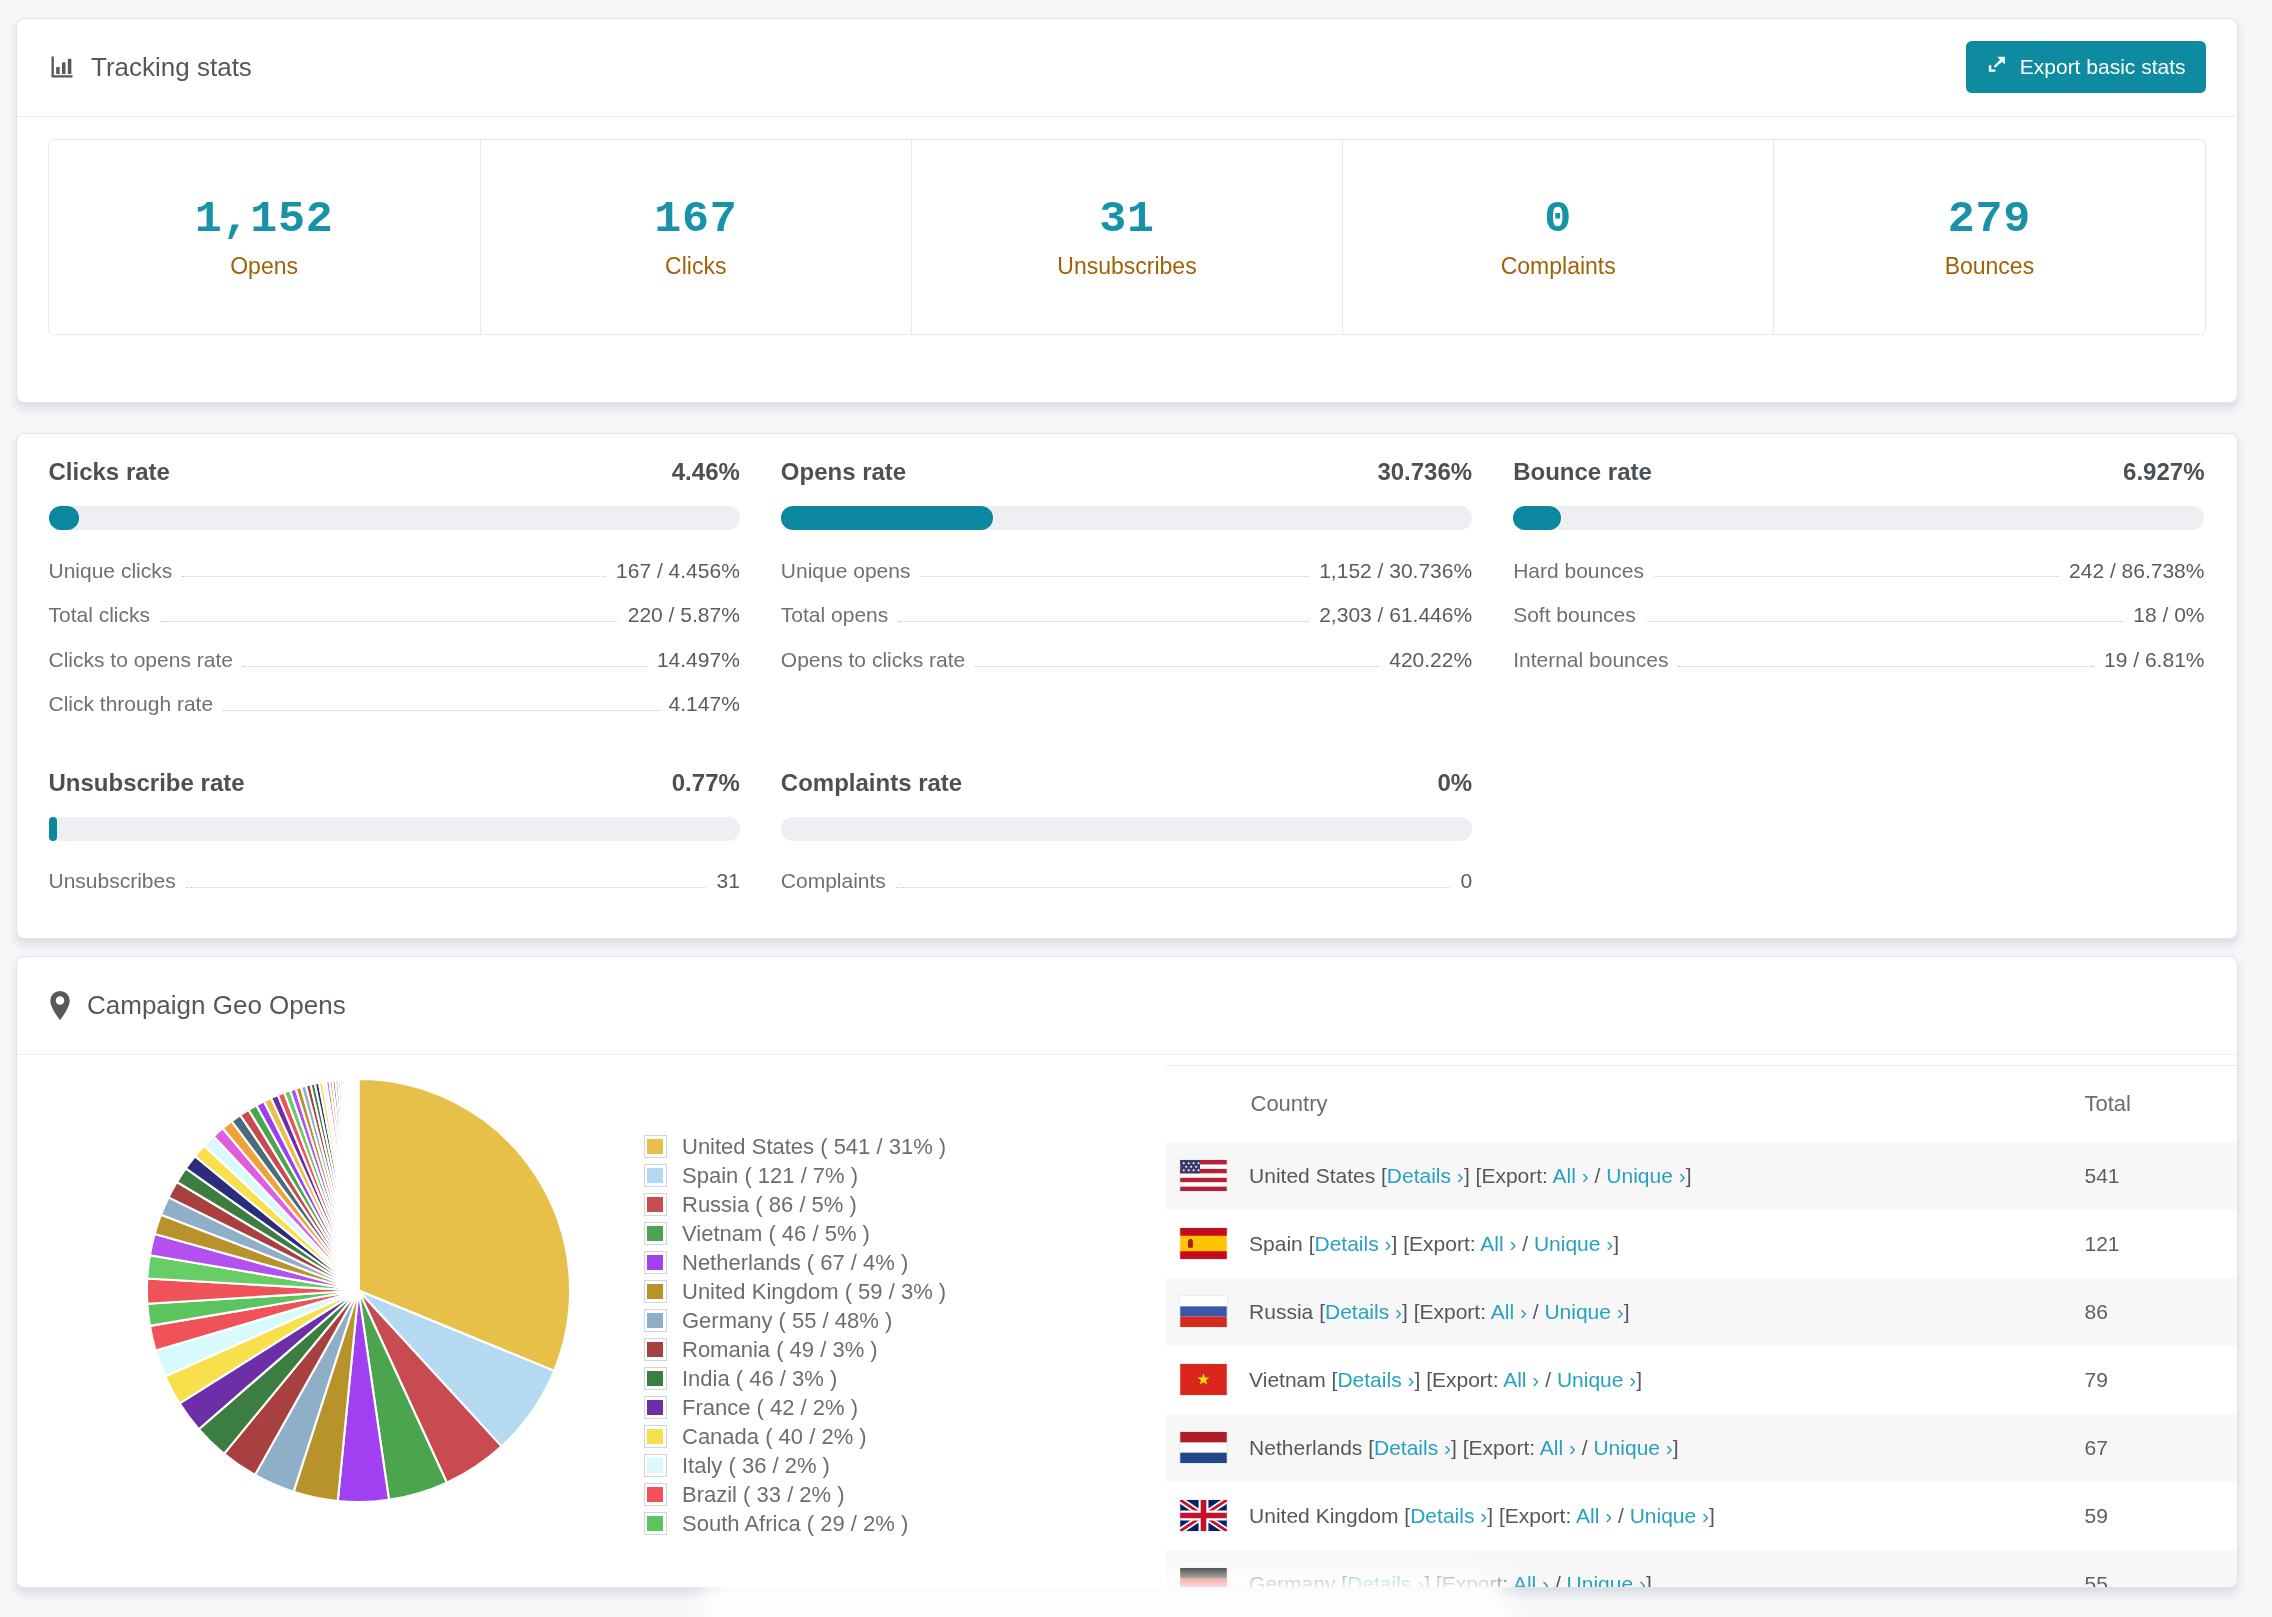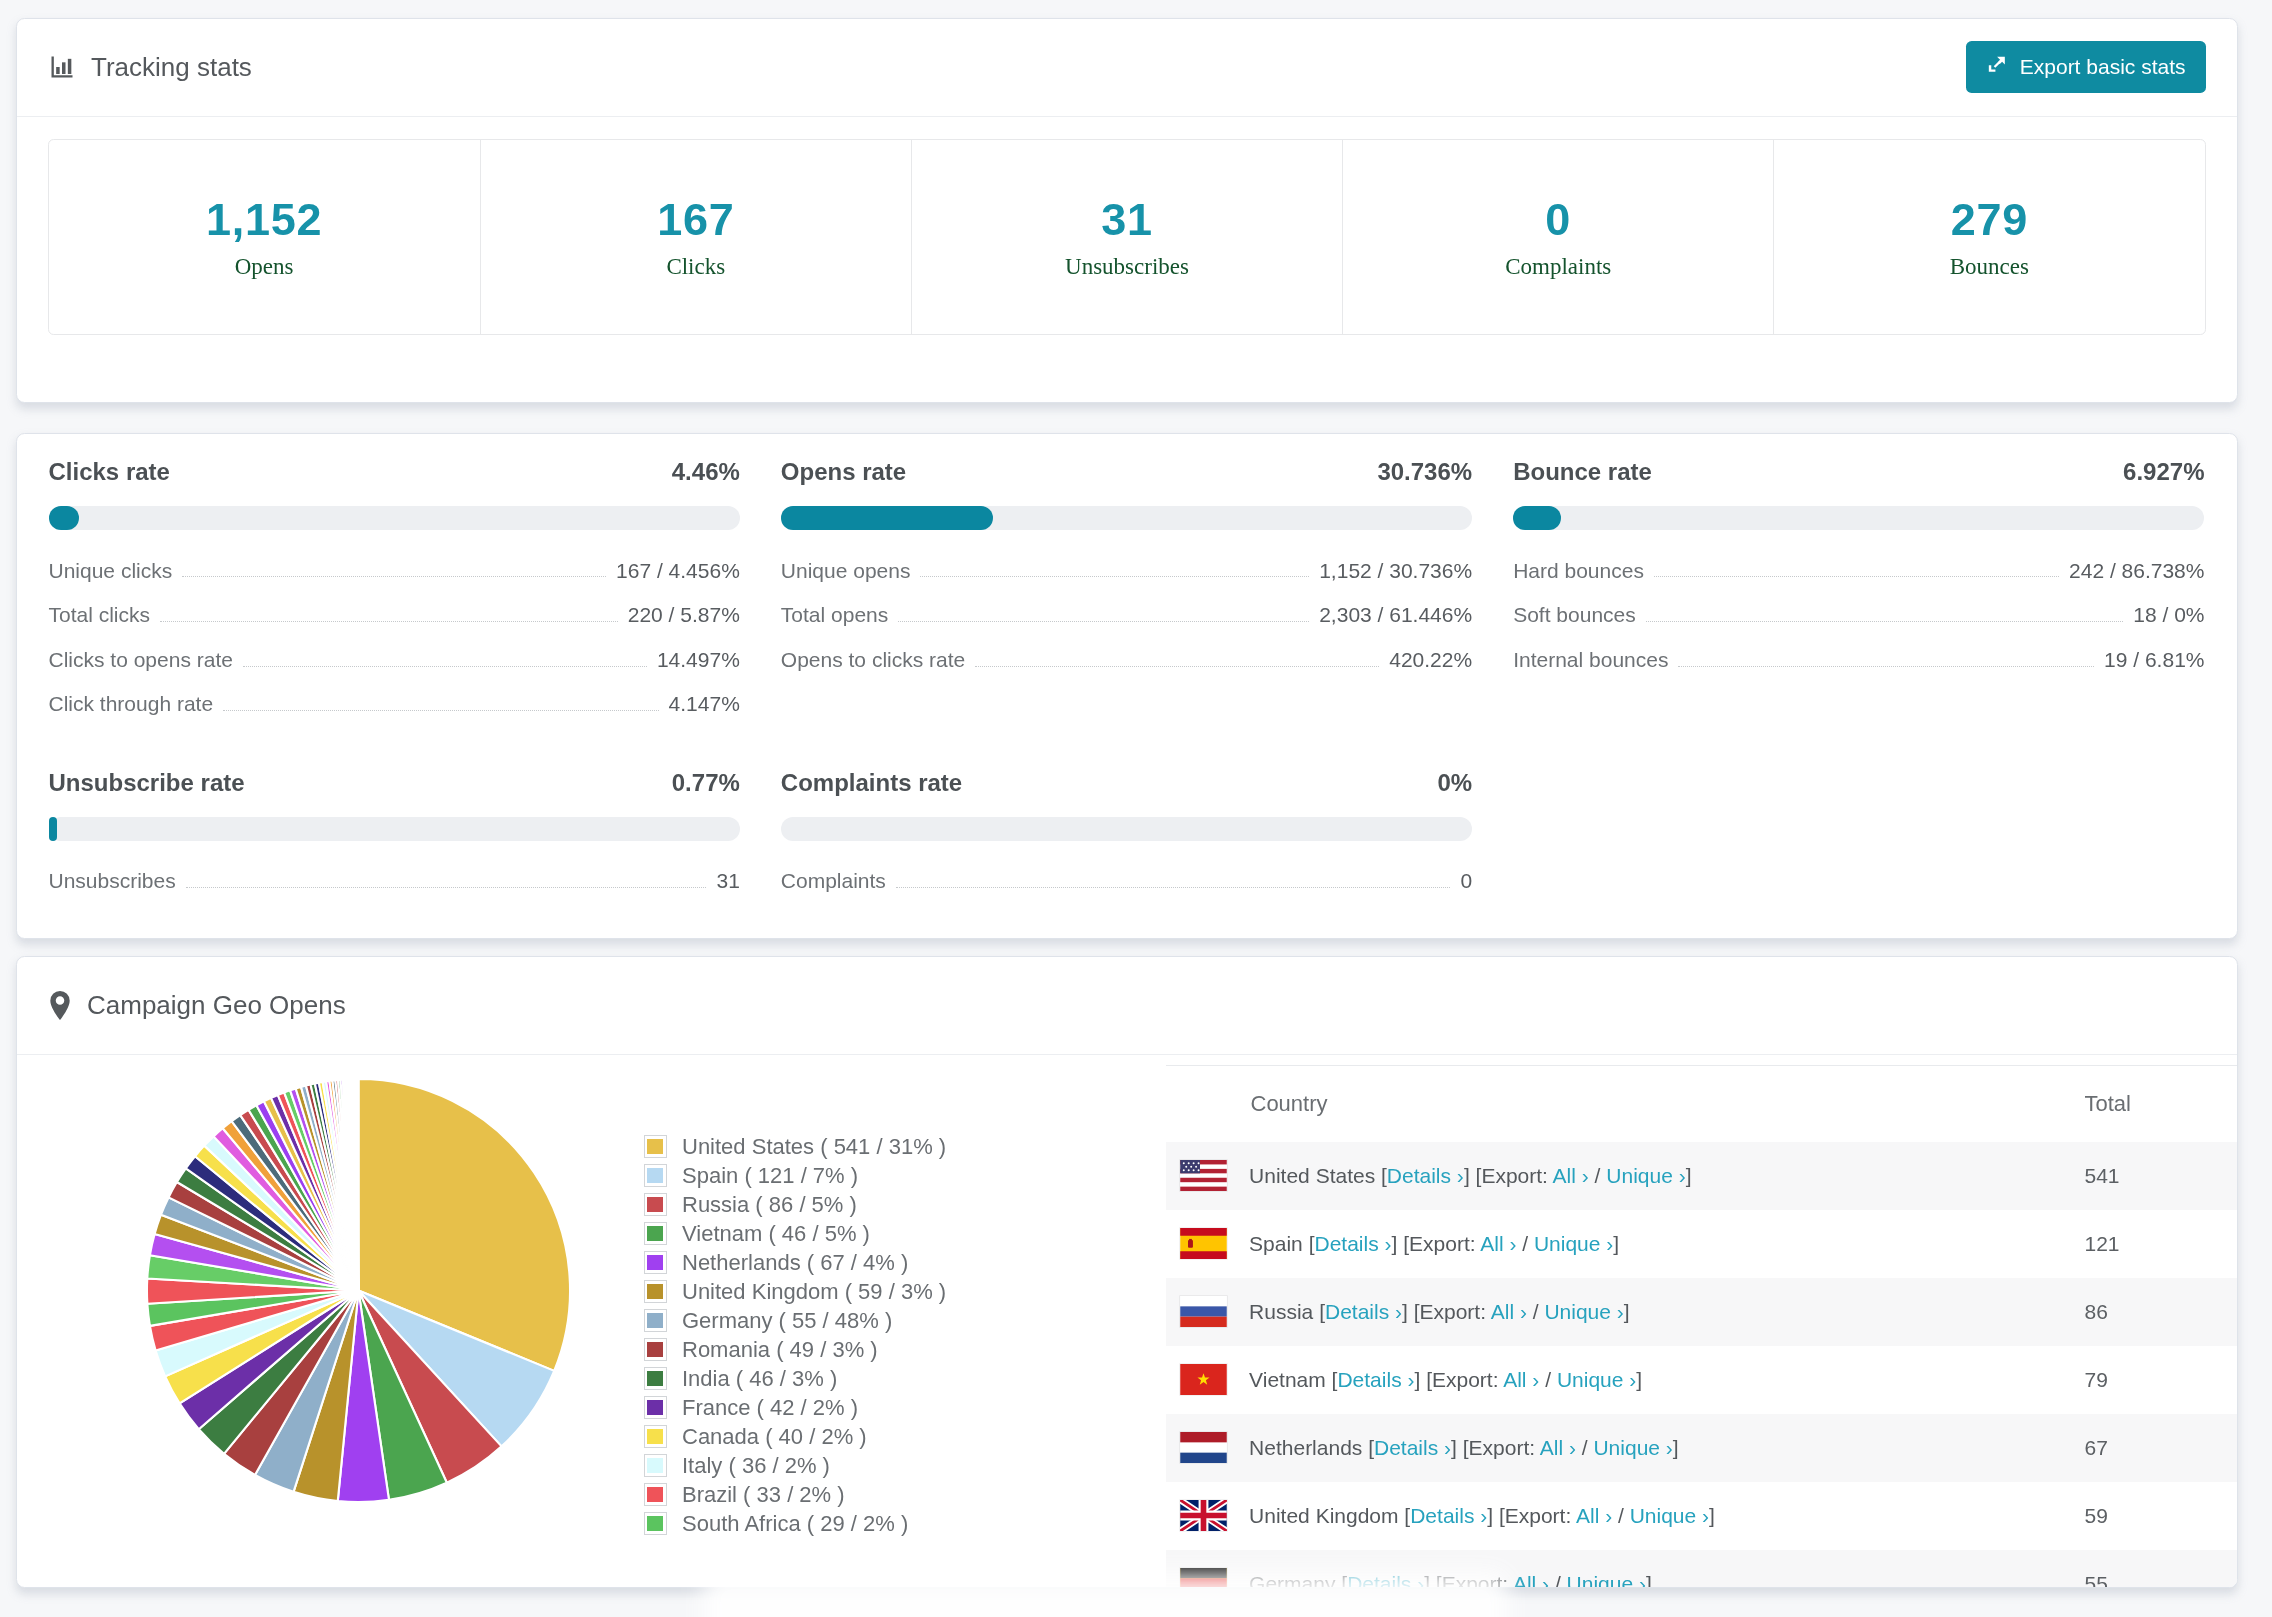--- a/index.html
+++ b/index.html
@@ -34,22 +34,22 @@
 
   .summary-row{
     margin:22.6px 31px;height:196px;border:1.4px solid #e7e8ea;border-radius:5.6px;
     display:grid;grid-template-columns:repeat(5,1fr);box-sizing:border-box;
   }
   .summary-cell{
     display:flex;flex-direction:column;align-items:center;justify-content:center;
     border-left:1.4px solid #e7e8ea;
   }
   .summary-cell:first-child{border-left:none;}
-  .summary-num{font-size:45px;font-weight:700;color:#1792a9;letter-spacing:0.7px;}
-  .summary-lbl{font-size:23px;color:#14532d;margin-top:8.5px;font-family:Liberation Serif, serif;}
+  .summary-num{font-size:45px;font-weight:700;color:#1792a9;letter-spacing:0.7px;font-family:Liberation Mono, monospace;}
+  .summary-lbl{font-size:23px;color:#a16207;margin-top:8.5px;}
 
   .rates-grid{
     display:grid;grid-template-columns:repeat(3,1fr);
     column-gap:41px;row-gap:42px;padding:24px 32px 28px;box-sizing:border-box;
   }
   .rate-block{min-width:0;}
   .pos-r2c1{grid-column:1;grid-row:2;}
   .pos-r2c2{grid-column:2;grid-row:2;}
   .rate-head{display:flex;justify-content:space-between;align-items:baseline;}
   .rate-title{font-size:24px;font-weight:700;color:#4b5054;}

